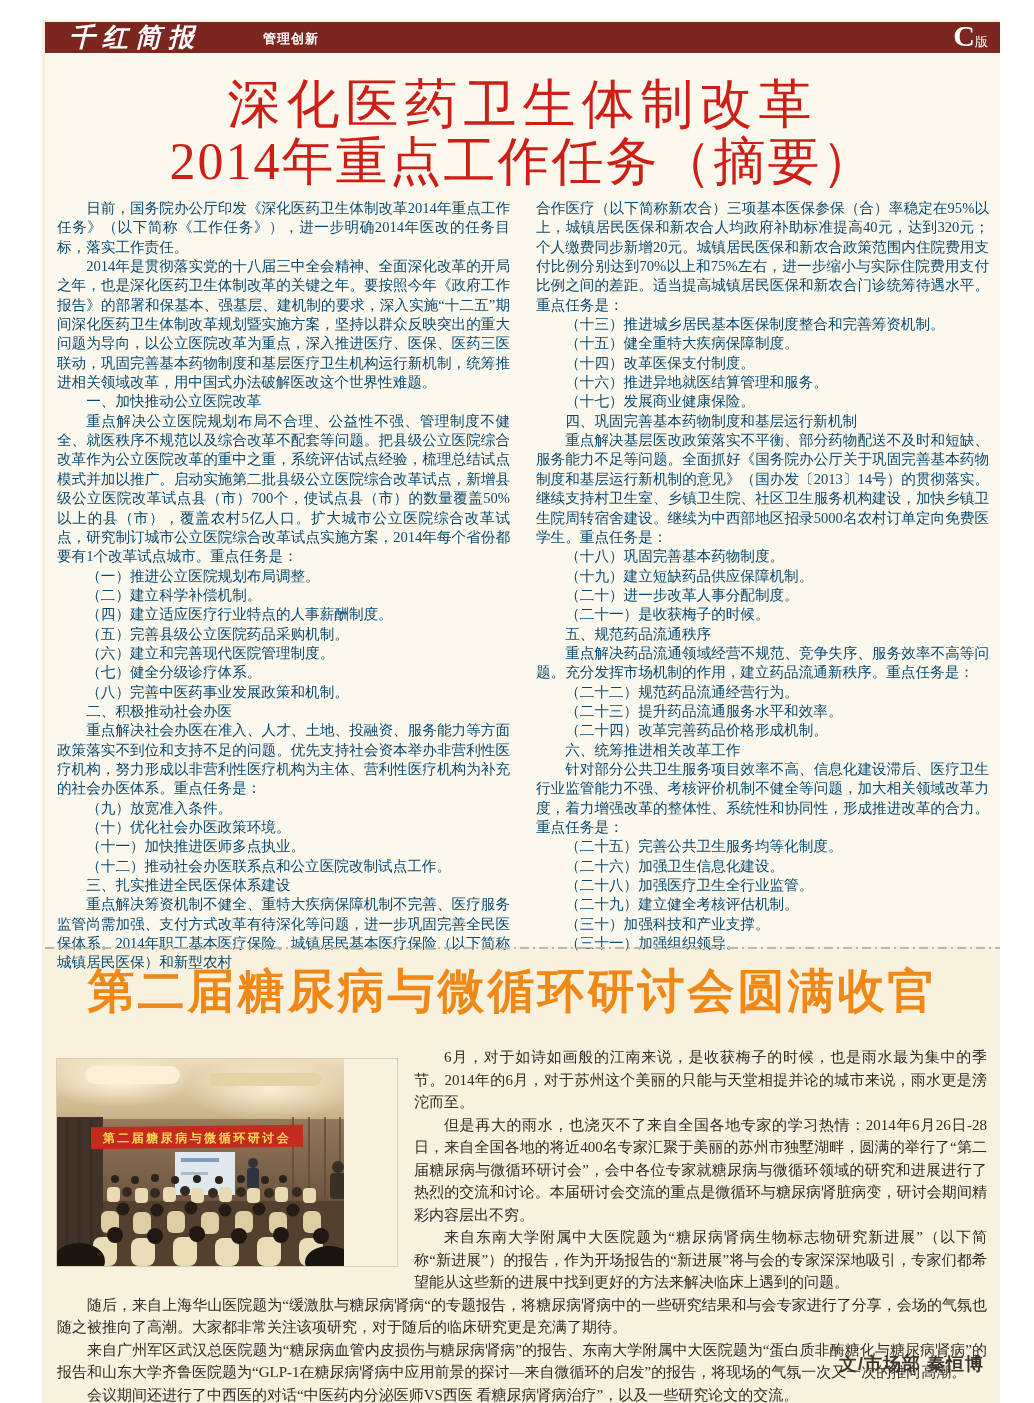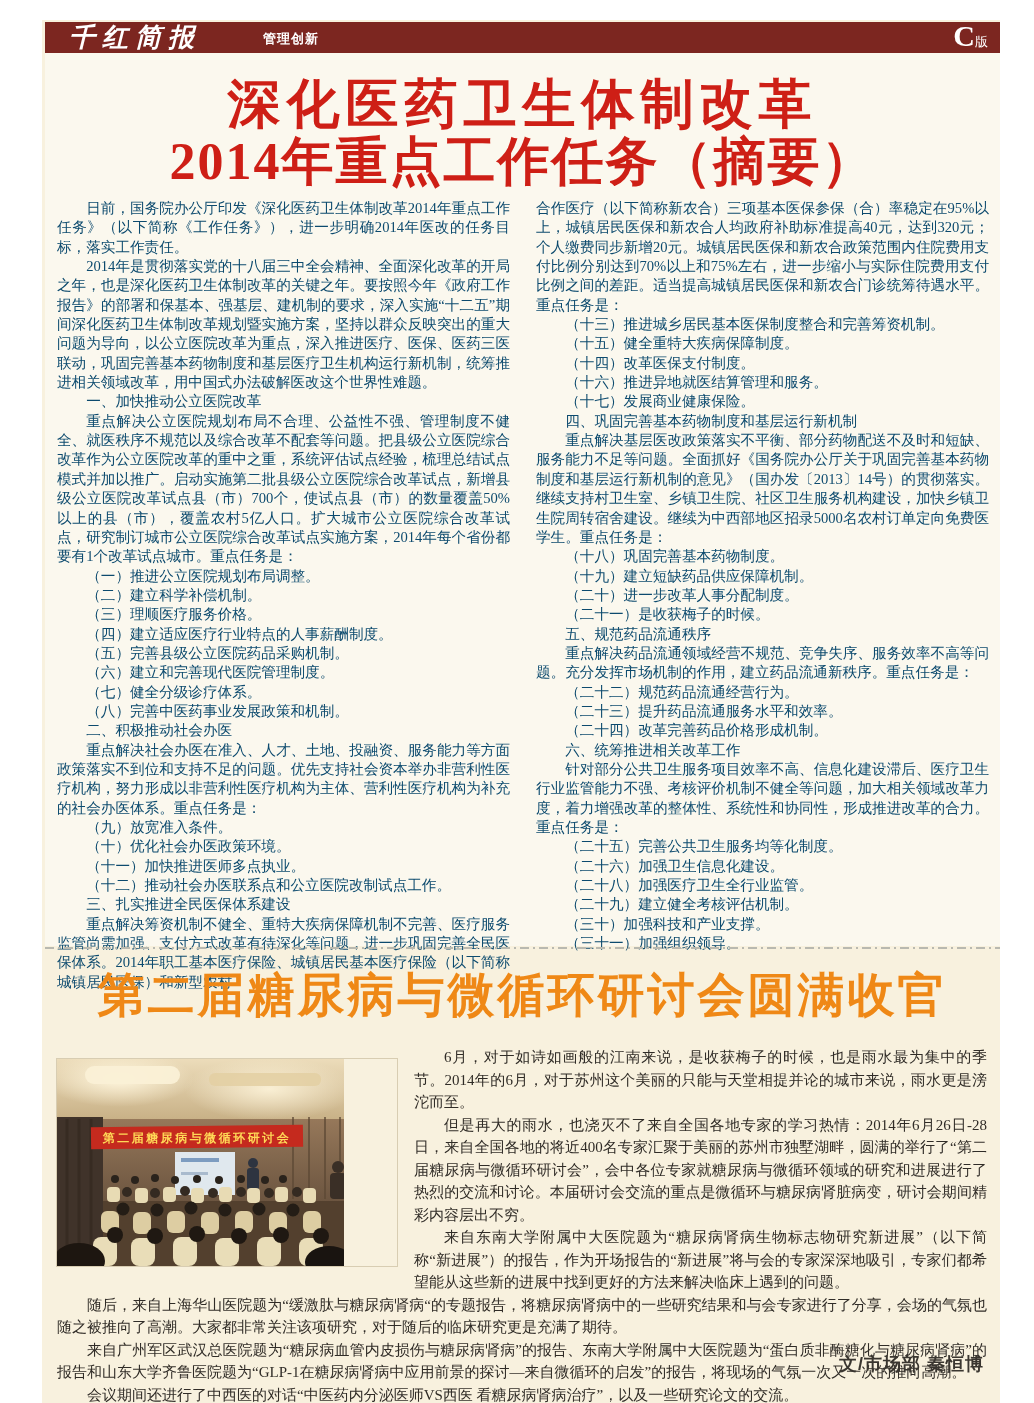--- a/index.html
+++ b/index.html
@@ -16,36 +16,36 @@
             background:var(--masthead-bg,#7c2620);color:#fff;}
   .masthead .brand{position:absolute;left:24px;top:-2px;font-size:26px;font-weight:bold;
             font-style:italic;letter-spacing:7px;white-space:nowrap;}
   .masthead .section{position:absolute;left:218px;top:8px;font-size:13px;font-weight:bold;
             font-family:"Liberation Sans","DejaVu Sans",sans-serif;letter-spacing:1px;}
   .edition{position:absolute;right:12px;top:-3px;white-space:nowrap;}
   .edition .big{font-size:30px;font-weight:bold;font-family:"Liberation Serif",serif;}
   .edition .small{font-size:13px;}
 
   .a1-title{position:absolute;left:45px;top:74px;width:955px;text-align:center;
-            color:var(--title-red,#ce1f16);font-weight:bold;}
+            color:var(--title-red,#ce1f16);font-weight:normal;}
   .a1-title .l1{font-size:53px;line-height:60px;letter-spacing:6px;}
   .a1-title .l2{font-size:52px;line-height:56px;letter-spacing:2px;}
 
   .cols{position:absolute;left:57px;top:199px;width:932px;display:flex;gap:26px;}
   .col{width:453px;font-size:14.6px;line-height:19.35px;color:#0c4a6e;
        text-align:justify;text-justify:inter-ideograph;}
   .blk{margin:0;text-indent:2em;}
   .blk.cont{text-indent:0;}
 
   .sep{position:absolute;left:45px;top:947px;width:955px;height:2px;
        background:repeating-linear-gradient(90deg,#b9b9b0 0 9px,transparent 9px 13px,
                   #b9b9b0 13px 15px,transparent 15px 19px);}
 
-  .a2-title{position:absolute;left:45px;top:967px;width:955px;text-align:center;
-            font-family:Liberation Serif, serif;font-weight:bold;
+  .a2-title{position:absolute;left:35px;top:967px;width:955px;text-align:center;
+            font-family:Liberation Mono, monospace;font-weight:bold;
             font-size:47px;line-height:56px;color:var(--title-orange,#ef8816);letter-spacing:3px;}
 
   .a2-body{position:absolute;left:57px;top:1046px;width:930px;font-size:15px;
            line-height:22.5px;color:#302c27;text-align:justify;text-justify:inter-ideograph;}
   .photo{float:left;width:340px;height:207px;margin:13px 17px 10px 0;
          outline:1px solid #d8cdb2;}
   .photo svg{display:block;}
 
   .byline{position:absolute;right:50px;top:1352px;font-size:18px;font-weight:bold;
           font-family:"Liberation Sans","DejaVu Sans",sans-serif;color:#3a3630;letter-spacing:1px;}
@@ -70,21 +70,20 @@
   </div>
 
   <div class="cols">
     <div class="col">
         <p class="blk p">日前，国务院办公厅印发《深化医药卫生体制改革2014年重点工作任务》（以下简称《工作任务》），进一步明确2014年医改的任务目标，落实工作责任。</p>
         <p class="blk p">2014年是贯彻落实党的十八届三中全会精神、全面深化改革的开局之年，也是深化医药卫生体制改革的关键之年。要按照今年《政府工作报告》的部署和保基本、强基层、建机制的要求，深入实施“十二五”期间深化医药卫生体制改革规划暨实施方案，坚持以群众反映突出的重大问题为导向，以公立医院改革为重点，深入推进医疗、医保、医药三医联动，巩固完善基本药物制度和基层医疗卫生机构运行新机制，统筹推进相关领域改革，用中国式办法破解医改这个世界性难题。</p>
         <p class="blk h">一、加快推动公立医院改革</p>
         <p class="blk p">重点解决公立医院规划布局不合理、公益性不强、管理制度不健全、就医秩序不规范以及综合改革不配套等问题。把县级公立医院综合改革作为公立医院改革的重中之重，系统评估试点经验，梳理总结试点模式并加以推广。启动实施第二批县级公立医院综合改革试点，新增县级公立医院改革试点县（市）700个，使试点县（市）的数量覆盖50%以上的县（市），覆盖农村5亿人口。扩大城市公立医院综合改革试点，研究制订城市公立医院综合改革试点实施方案，2014年每个省份都要有1个改革试点城市。重点任务是：</p>
         <p class="blk li">（一）推进公立医院规划布局调整。</p>
         <p class="blk li">（二）建立科学补偿机制。</p>
-        <p class="blk li">（三）理顺医疗服务价格。</p>
         <p class="blk li">（四）建立适应医疗行业特点的人事薪酬制度。</p>
         <p class="blk li">（五）完善县级公立医院药品采购机制。</p>
         <p class="blk li">（六）建立和完善现代医院管理制度。</p>
         <p class="blk li">（七）健全分级诊疗体系。</p>
         <p class="blk li">（八）完善中医药事业发展政策和机制。</p>
         <p class="blk h">二、积极推动社会办医</p>
         <p class="blk p">重点解决社会办医在准入、人才、土地、投融资、服务能力等方面政策落实不到位和支持不足的问题。优先支持社会资本举办非营利性医疗机构，努力形成以非营利性医疗机构为主体、营利性医疗机构为补充的社会办医体系。重点任务是：</p>
         <p class="blk li">（九）放宽准入条件。</p>
         <p class="blk li">（十）优化社会办医政策环境。</p>
         <p class="blk li">（十一）加快推进医师多点执业。</p>

